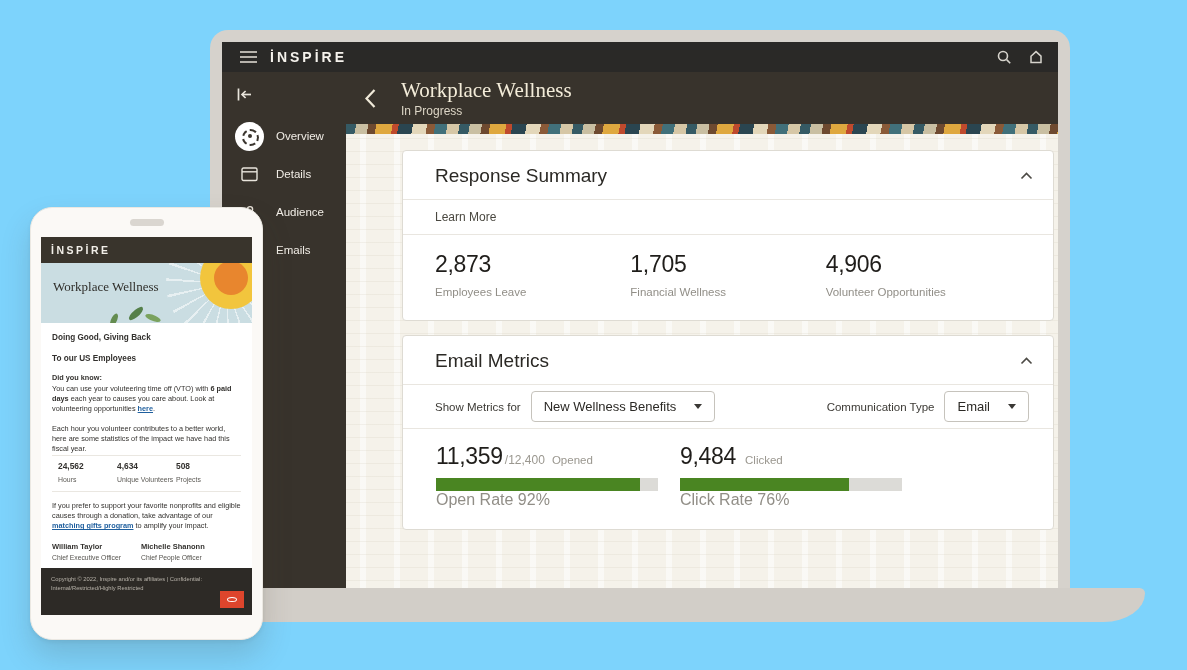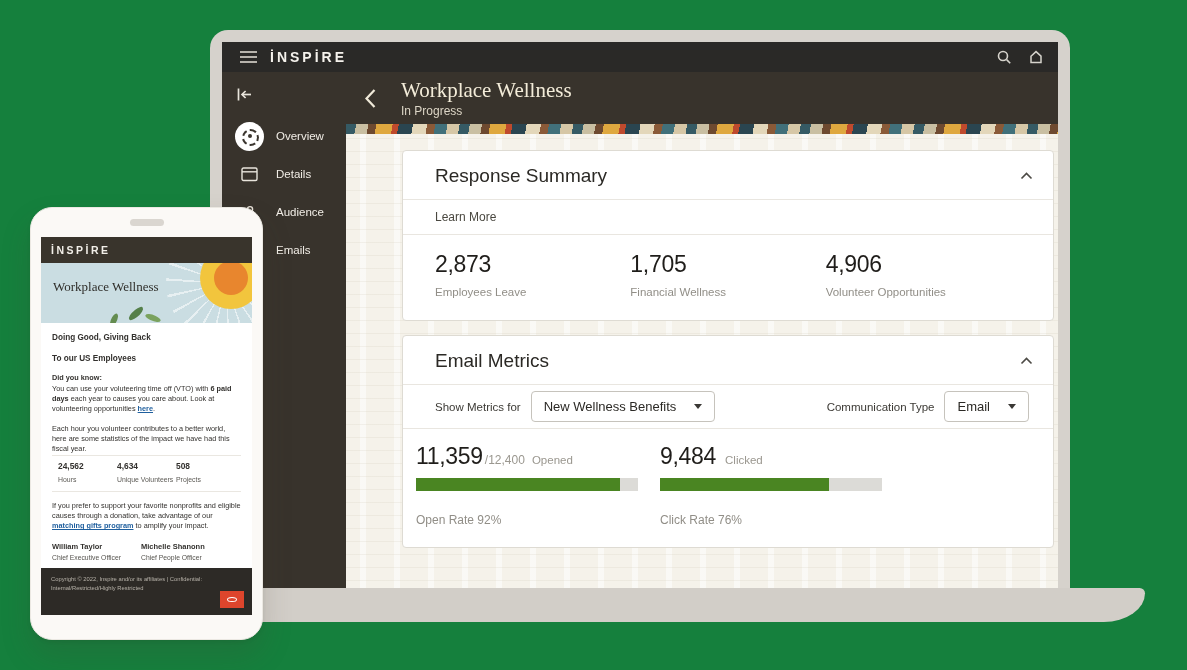--- a/index.html
+++ b/index.html
@@ -1,17 +1,17 @@
 <!DOCTYPE html>
 <html><head>
 <meta charset="utf-8">
 <style>
   * { margin:0; padding:0; box-sizing:border-box; }
   body { font-family:"Liberation Sans", sans-serif; background:#fdfcf8; }
-  .stage { position:relative; width:1187px; height:670px; background:#15803d; overflow:hidden; }
+  .stage { position:relative; width:1187px; height:670px; background:#7dd3fc; overflow:hidden; }
 
   
   .laptop-body { position:absolute; left:210px; top:30px; width:860px; height:572px;
     background:#d6d2cc; border-radius:18px 18px 10px 10px; }
   .laptop-base { position:absolute; left:232px; top:588px; width:913px; height:34px;
     background:#d2cec8; border-radius:0 6px 46px 18px / 0 6px 32px 18px; }
   .screen { position:absolute; left:222px; top:42px; width:836px; height:546px;
     background:#2c2b29; overflow:hidden; display:flex; flex-direction:column; }
 
   
@@ -62,29 +62,29 @@
 
   .controls-row { display:flex; justify-content:space-between; align-items:center;
     padding:6px 24px 6px 32px; border-bottom:1px solid #e9e6e0;text-align:center; }
   .control { display:flex; align-items:center; gap:10px; }
   .control-label { font-size:11.5px; color:#3c3a35; }
   .select { border:1px solid #c6c3bc; border-radius:4px; background:#fff; padding:7px 12px;
     display:flex; align-items:center; gap:18px; font-size:13px; color:#2b2925; cursor:pointer; }
   .caret { width:0; height:0; border-left:4.5px solid transparent; border-right:4.5px solid transparent;
     border-top:5.5px solid #3a3835; }
 
-  .metrics-row { display:flex; padding:14px 13px 20px; }
+  .metrics-row { display:flex; padding:14px 33px 20px; }
   .metric { width:244px; }
   .metric-head { display:flex; align-items:baseline; }
   .metric-value { font-size:23px; color:#1f1d1a; letter-spacing:-0.3px; }
   .metric-total { font-size:12px; color:#9a978f; margin-left:2px; }
   .metric-label { font-size:11.5px; color:#9a978f; margin-left:7px; }
   .bar { width:222px; height:13px; background:#dcdbd7; margin-top:8px; }
   .bar-fill { height:100%; background:#4a8522; }
-  .rate-label { font-size:12px; color:#918e87; margin-top:22px; }
+  .rate-label { font-size:16px; color:#918e87; margin-top:0; }
 
   
   .phone { position:absolute; left:30px; top:207px; width:233px; height:433px; z-index:10;
     background:#fbf9f6; border:1px solid #ebe8e2; border-radius:22px;
     box-shadow:0 2px 4px rgba(0,0,0,0.06), 0 16px 30px rgba(70,62,50,0.18); }
   .speaker { position:absolute; left:50%; top:11px; transform:translateX(-50%);
     width:34px; height:7px; border-radius:4px; background:#dad6d0; }
   .phone-screen { position:absolute; left:10px; right:10px; top:29px; bottom:24px;
     display:flex; flex-direction:column; overflow:hidden; }
   .ph-logo-bar { height:26px; background:#39342c; display:flex; align-items:center;

